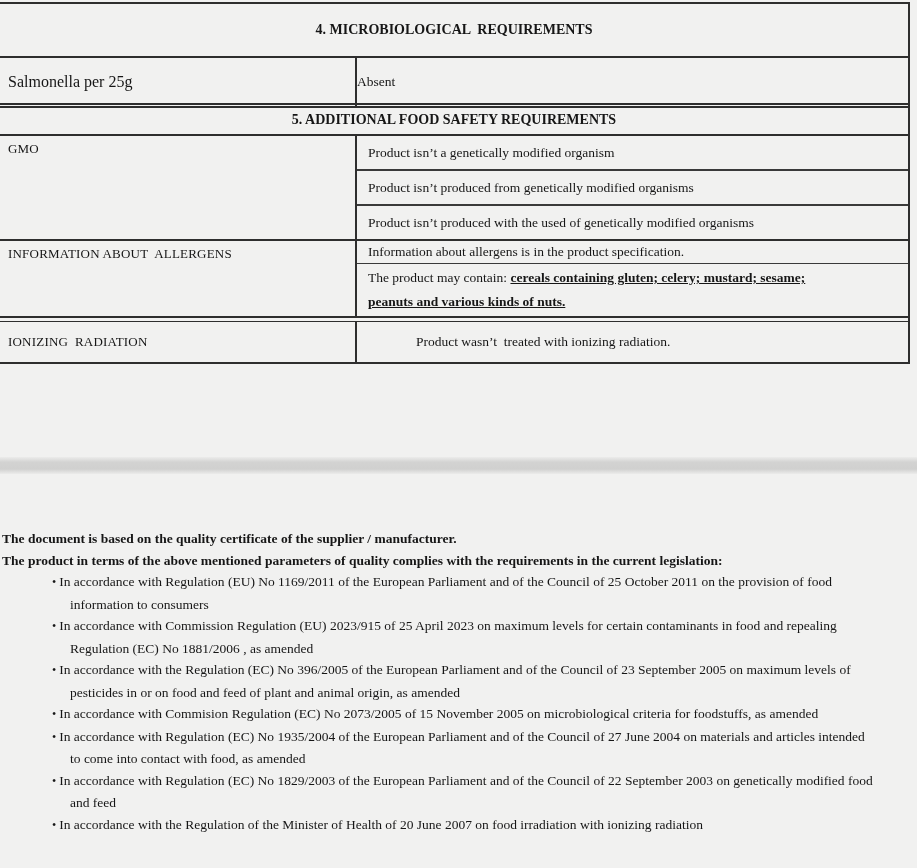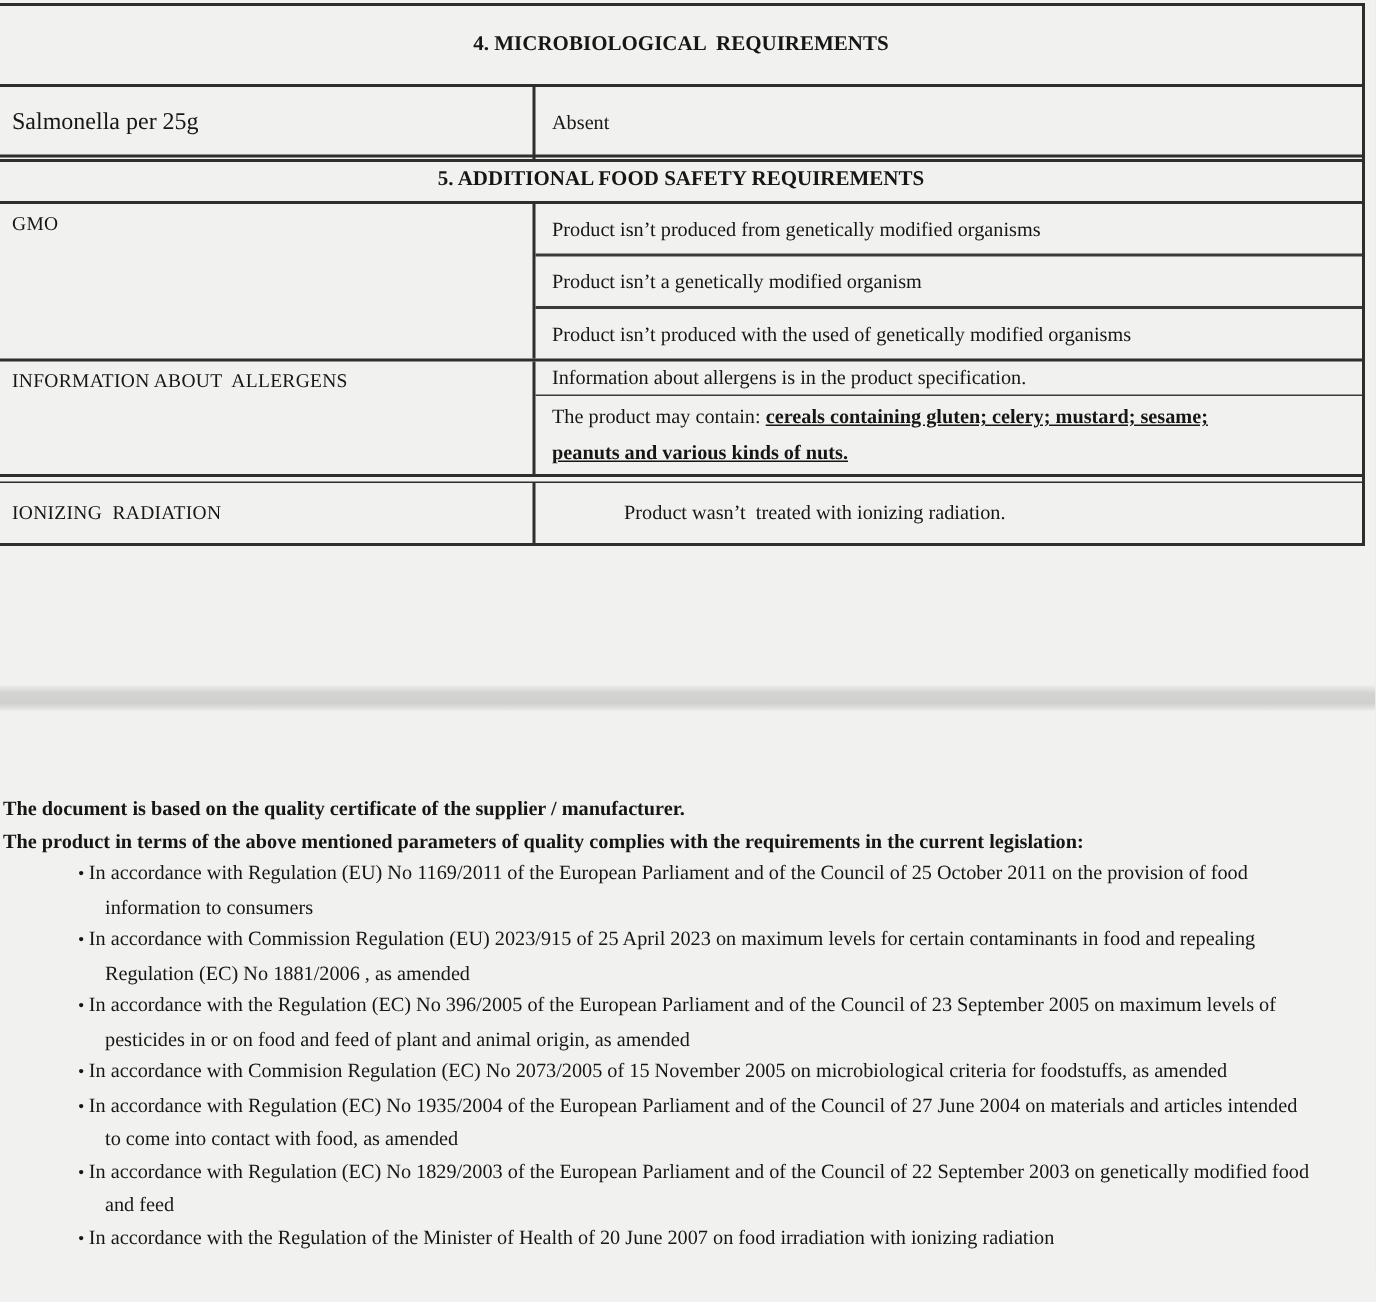--- a/index.html
+++ b/index.html
@@ -36,21 +36,21 @@
   .sub {
     box-sizing:border-box; display:flex; align-items:center;
     padding:2px 8px 2px 11px; font-size:13.5px;
     border-bottom:2px solid #3a3a3a;
   }
   .sub:last-child { border-bottom:none; }
   .thin { border-bottom-width:1.5px; }
 
   .row-a { height:48px; }
   .row-a .lcell { display:flex; align-items:center; font-weight:normal; font-size:16px; }
-  .row-a .val { display:flex; align-items:center; padding-left:11px; font-size:13.5px; }
+  .row-a .val { display:flex; align-items:center; font-size:13.5px; }
 
   .group { border-bottom:2px solid #2e2e2e; }
   .sub-g { height:35px; }
   .sub-g3 { height:33px; }
   .sub-al1 { height:23px; }
   .sub-al2 { height:52px; align-items:flex-start; line-height:24px; }
   .al2-text { max-width:478px; }
   .em-allergens { font-weight:bold; text-decoration:underline; }
 
   .dbl-gap { height:3px; border-bottom:1.5px solid #2e2e2e; }
@@ -86,22 +86,22 @@
       <div class="val">Absent</div>
     </div>
   </div>
 
   <div class="tbl tbl-b">
     <div class="hdr hdr-b pre">5. ADDITIONAL FOOD SAFETY REQUIREMENTS</div>
 
     <div class="group">
       <div class="lcell caps pre">GMO</div>
       <div class="rcol">
+        <div class="sub sub-g">Product isn’t a genetically modified organism</div>
         <div class="sub sub-g">Product isn’t produced from genetically modified organisms</div>
-        <div class="sub sub-g">Product isn’t a genetically modified organism</div>
         <div class="sub sub-g3">Product isn’t produced with the used of genetically modified organisms</div>
       </div>
     </div>
 
     <div class="group">
       <div class="lcell caps pre">INFORMATION ABOUT  ALLERGENS</div>
       <div class="rcol">
         <div class="sub sub-al1 thin">Information about allergens is in the product specification.</div>
         <div class="sub sub-al2">
           <span class="al2-text"><span>The product may contain: </span><span class="em-allergens">cereals containing gluten; celery; mustard; sesame; peanuts and various kinds of nuts.</span></span>

